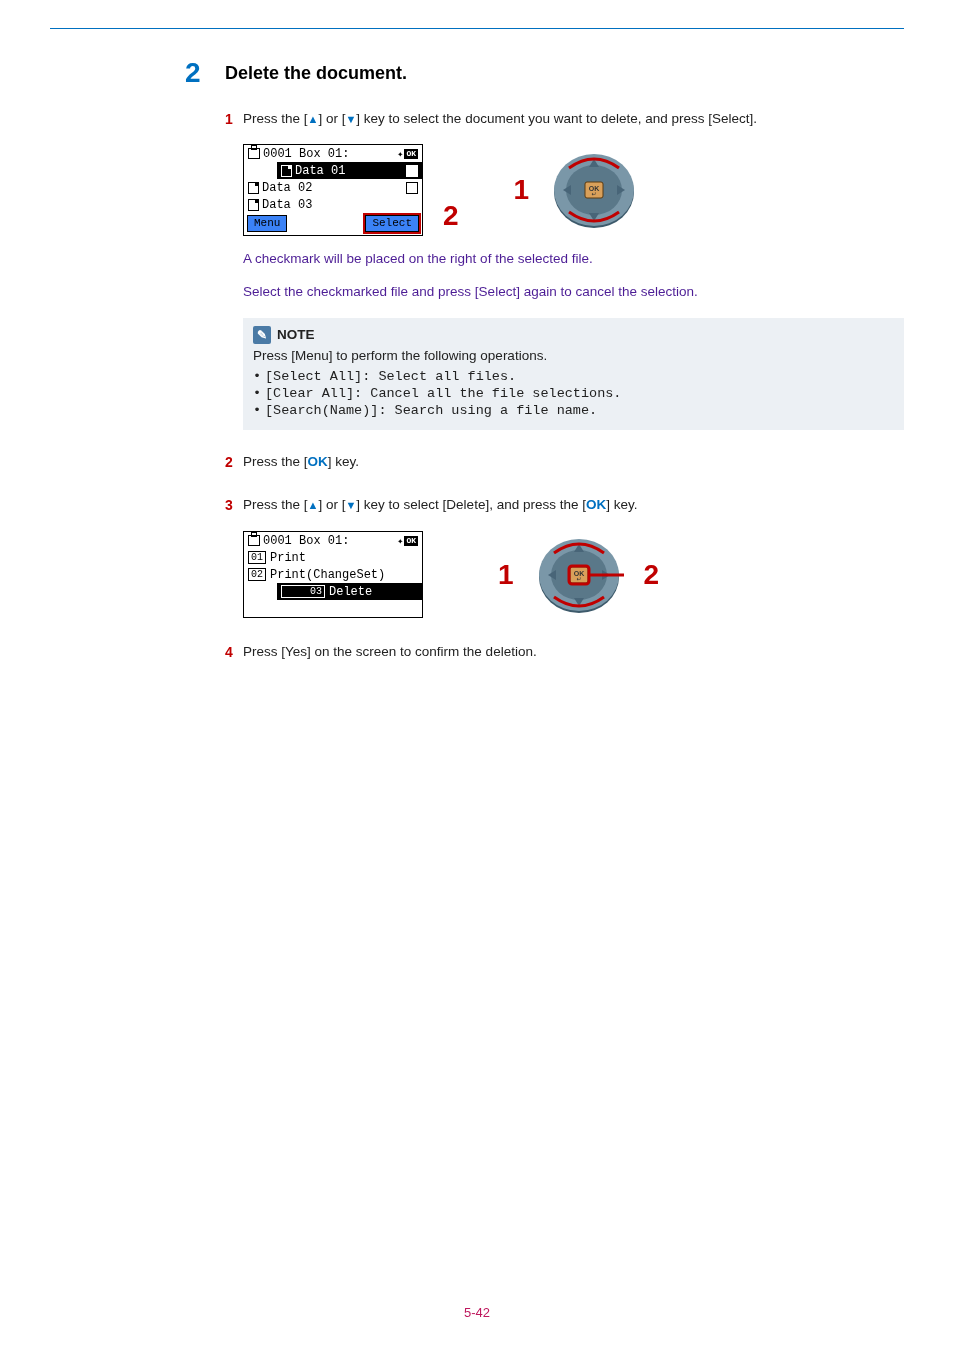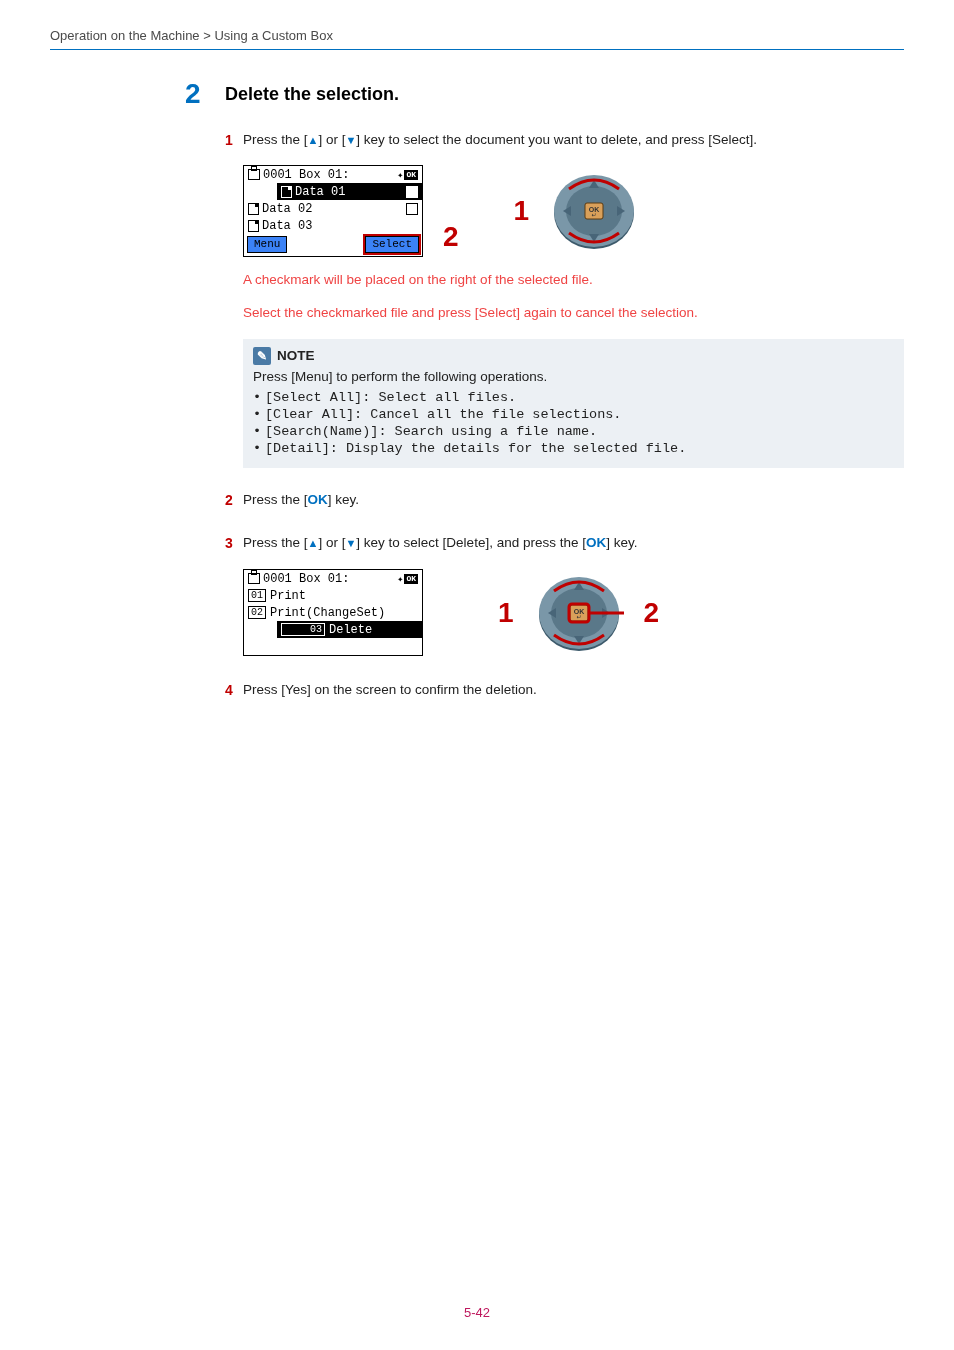--- a/index.html
+++ b/index.html
@@ -125,21 +125,21 @@
   .callout-num {
     font-size: 28px;
     font-weight: 900;
     color: #c00000;
     font-family: Arial Black, Arial, sans-serif;
   }
   .dpad-wrap { position: relative; width: 90px; height: 90px; }
   .dpad-svg { width: 90px; height: 90px; }
   .para {
     font-size: 13.5px;
-    color:#ef4444;
+    color:#4c1d95;
     margin-left: 18px;
     margin-top: 14px;
     line-height: 1.4;
   }
   .note-box {
     background: #ecf0f4;
     margin-left: 18px;
     margin-top: 16px;
     padding: 8px 10px 10px 10px;
     font-size: 13.5px;
@@ -172,28 +172,27 @@
   .doc-icon::after{content:"";position:absolute;right:-1px;top:-1px;width:4px;height:4px;background:currentColor;}
   .box-icon{display:inline-block;width:12px;height:11px;border:1px solid currentColor;position:relative;margin-right:3px;box-sizing:border-box;}
   .box-icon::before{content:"";position:absolute;left:2px;right:2px;top:-4px;height:3px;border:1px solid currentColor;}
   .arrows-ok{display:inline-flex;align-items:center;gap:1px;font-size:10px;}
   .arrows-ok .okb{background:#000;color:#fff;font-weight:bold;font-size:8px;padding:0 2px;line-height:10px;}
 </style>
 </head>
 <body>
 
 <div class="page">
-  <div class="breadcrumb">Operation on the Machine &gt; Using a Custom Box</div>
   <hr class="hr-line">
 
   <div class="content-block">
 
     <div class="big-step">
       <div class="big-step-num">2</div>
-      <div class="big-step-title">Delete the selection.</div>
+      <div class="big-step-title">Delete the document.</div>
     </div>
 
     <div style="margin-left:40px;">
 
       <div class="substep">
         <div class="substep-num">1</div>
         <div class="substep-body">
           <span>Press the [</span><span class="tri-up">▲</span><span>] or [</span><span class="tri-down">▼</span><span>] key to select the document you want to delete, and press [Select].</span>
         </div>
       </div>
@@ -252,21 +251,20 @@
       <div class="note-box">
         <div class="note-head">
           <span class="note-icon">✎</span>
           <span>NOTE</span>
         </div>
         <div>Press [Menu] to perform the following operations.</div>
         <ul class="bullets">
           <li>[Select All]: Select all files.</li>
           <li>[Clear All]: Cancel all the file selections.</li>
           <li>[Search(Name)]: Search using a file name.</li>
-          <li>[Detail]: Display the details for the selected file.</li>
         </ul>
       </div>
 
       <div class="substep">
         <div class="substep-num">2</div>
         <div class="substep-body">
           <span>Press the [</span><span class="ok-word">OK</span><span>] key.</span>
         </div>
       </div>
 

